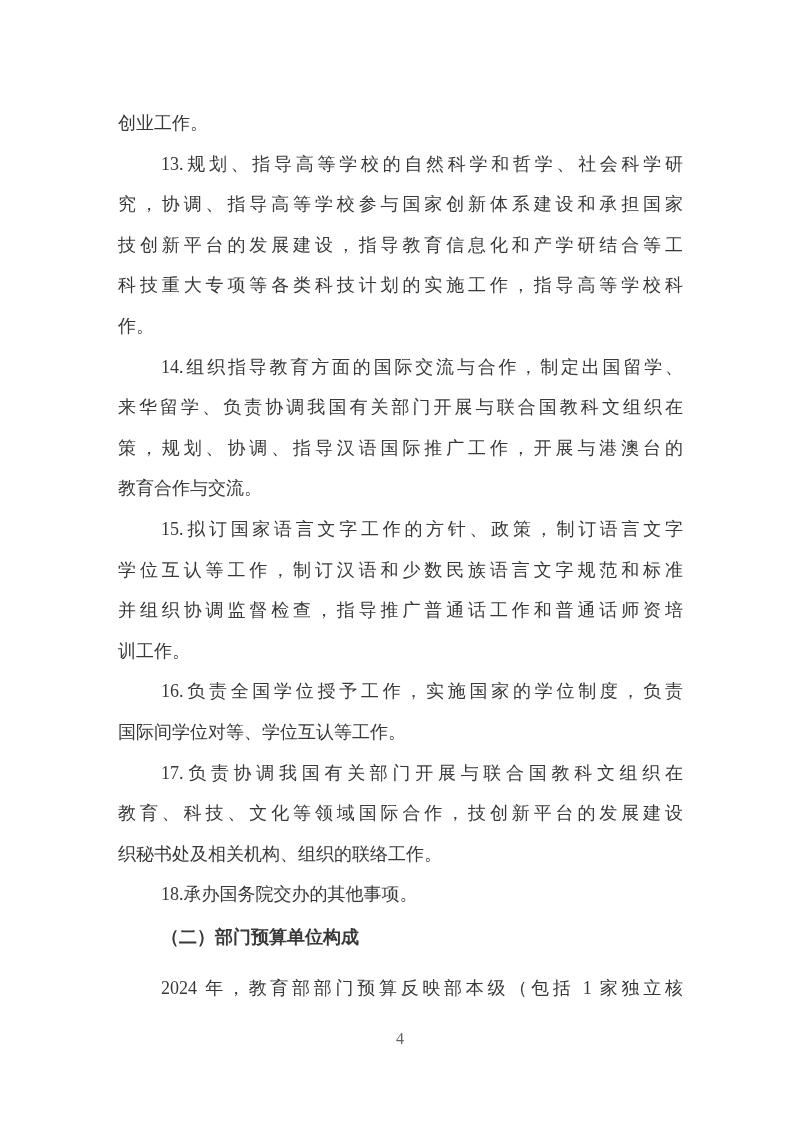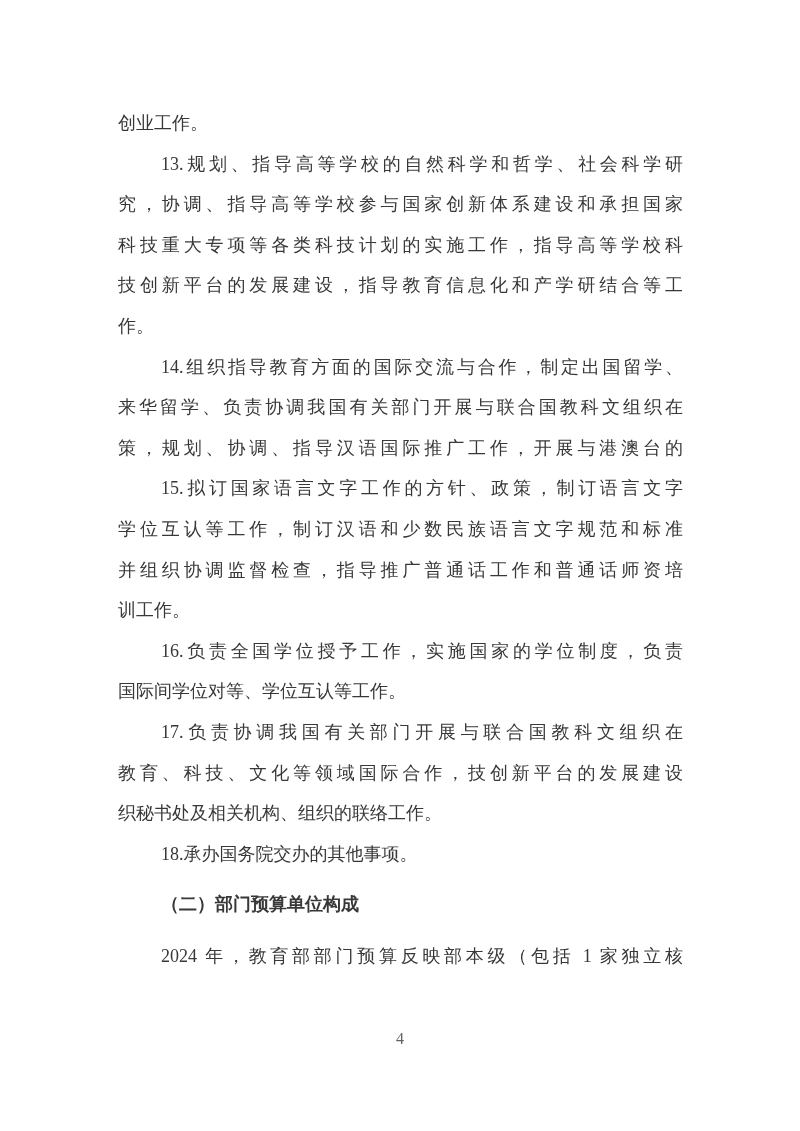--- a/index.html
+++ b/index.html
@@ -29,21 +29,21 @@
   }
   .line.ind {
     text-indent: 43px;
   }
   .line.just {
     text-align: justify;
     text-align-last: justify;
   }
   .line.heading {
     font-weight: bold;
-    margin-top: 10px;
+    margin-top: 2px;
     margin-bottom: 11px;
   }
   .page-num {
     position: absolute;
     top: 1028px;
     left: 0;
     width: 800px;
     text-align: center;
     font-size: 16px;
     line-height: 22px;
@@ -52,26 +52,27 @@
   }
 </style>
 </head>
 <body>
 
 <div class="page">
   <div class="doc-body">
       <div class="line">创业工作。</div>
       <div class="line ind just">13.规划、指导高等学校的自然科学和哲学、社会科学研</div>
       <div class="line just">究，协调、指导高等学校参与国家创新体系建设和承担国家</div>
+      <div class="line just">技创新平台的发展建设，指导教育信息化和产学研结合等工</div>
       <div class="line just">科技重大专项等各类科技计划的实施工作，指导高等学校科</div>
-      <div class="line just">技创新平台的发展建设，指导教育信息化和产学研结合等工</div>
       <div class="line">作。</div>
       <div class="line ind just">14.组织指导教育方面的国际交流与合作，制定出国留学、</div>
       <div class="line just">来华留学、负责协调我国有关部门开展与联合国教科文组织在</div>
       <div class="line just">策，规划、协调、指导汉语国际推广工作，开展与港澳台的</div>
+      <div class="line">教育合作与交流。</div>
       <div class="line ind just">15.拟订国家语言文字工作的方针、政策，制订语言文字</div>
       <div class="line just">学位互认等工作，制订汉语和少数民族语言文字规范和标准</div>
       <div class="line just">并组织协调监督检查，指导推广普通话工作和普通话师资培</div>
       <div class="line">训工作。</div>
       <div class="line ind just">16.负责全国学位授予工作，实施国家的学位制度，负责</div>
       <div class="line">国际间学位对等、学位互认等工作。</div>
       <div class="line ind just">17.负责协调我国有关部门开展与联合国教科文组织在</div>
       <div class="line just">教育、科技、文化等领域国际合作，技创新平台的发展建设</div>
       <div class="line">织秘书处及相关机构、组织的联络工作。</div>
       <div class="line ind">18.承办国务院交办的其他事项。</div>

